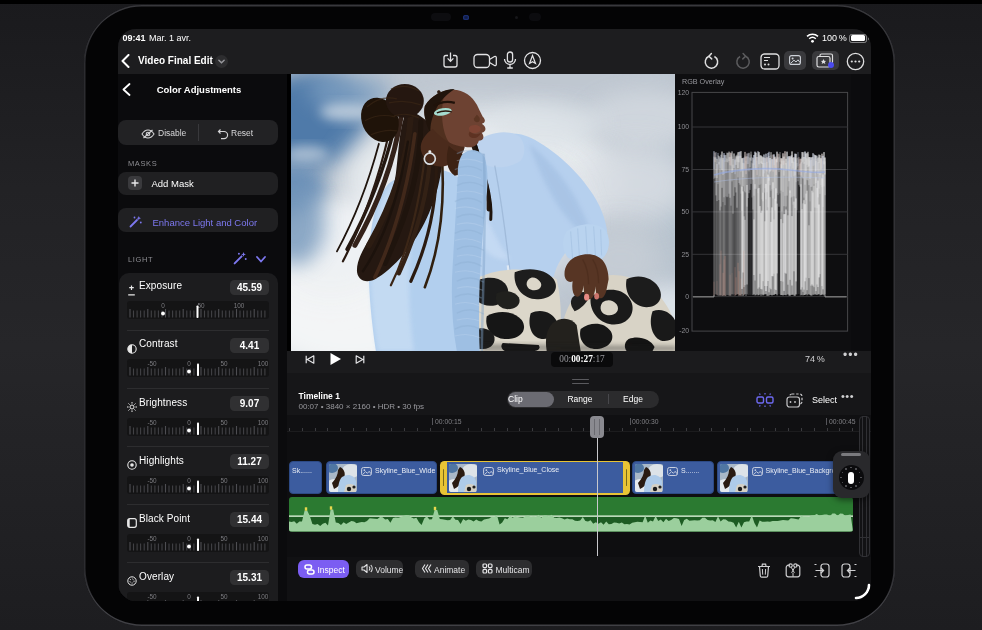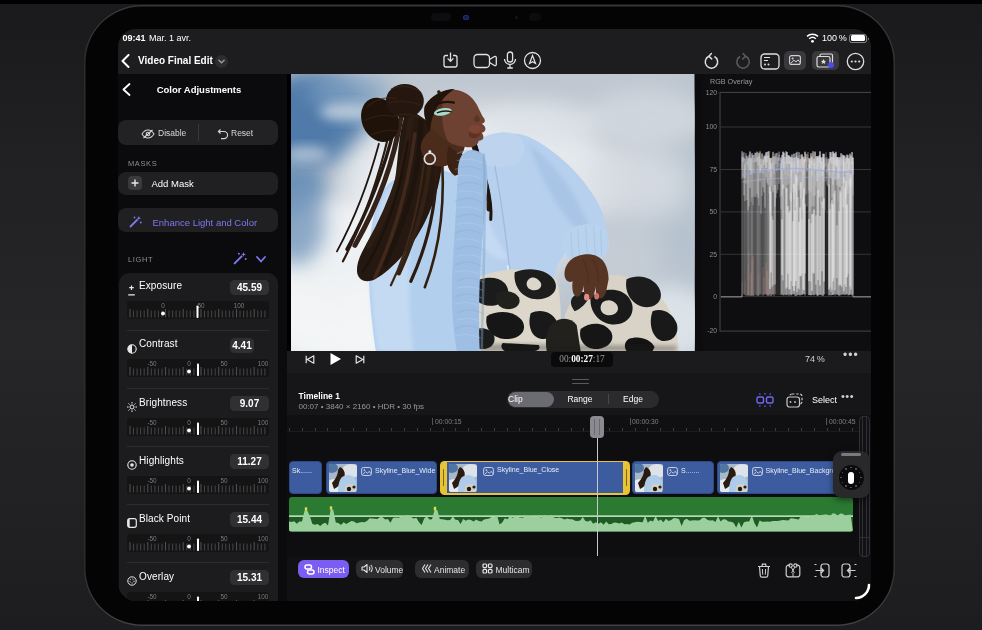--- a/index.html
+++ b/index.html
@@ -172,21 +172,21 @@
           <line x1="137.9" y1="9.5" x2="137.9" y2="16.5" stroke="#515155" stroke-opacity="0.75" stroke-width="1.1"></line>
           <circle cx="36" cy="12.5" r="1.9" fill="#ffffff"></circle>
           <rect x="69.5" y="4.5" width="2" height="12.5" fill="#ffffff" rx="0.8"></rect>
         </svg>
       </div>
       <div style="position:absolute;left:9px;top:265.5px;width:11px;height:11px"><svg width="10" height="10" viewBox="0 0 10 10">
           <circle cx="5" cy="5" r="4.2" fill="none" stroke="#e8e8e8" stroke-width="1.1"></circle>
           <path d="M5,0.8 A4.2,4.2 0 0 0 5,9.2 Z" fill="#e8e8e8"></path>
         </svg></div>
       <div style="position:absolute;left:21px;top:264.0px;font-size:10px;color:#fff;letter-spacing:0.1px">Contrast</div>
-      <div style="position:absolute;left:112px;top:263.5px;width:24px;height:15px;background:#303032;border-radius:4.5px;color:#fff;font-size:10px;font-weight:700;text-align:center;line-height:15px">4.41</div>
+      <div style="position:absolute;left:112px;top:263.5px;width:39px;height:15px;background:#303032;border-radius:4.5px;color:#fff;font-size:10px;font-weight:700;text-align:center;line-height:15px">4.41</div>
       <div style="position:absolute;left:9px;top:285.0px;width:142px;height:18px">
         <svg width="142" height="18" viewBox="0 0 142 18" style="display:block">
           <rect width="142" height="18" rx="3" fill="#141415"></rect>
           <text x="25" y="6.5" font-family="Liberation Sans, sans-serif" font-size="6.4" fill="#7c7c80" text-anchor="middle">-50</text>
           <text x="62" y="6.5" font-family="Liberation Sans, sans-serif" font-size="6.4" fill="#7c7c80" text-anchor="middle">0</text>
           <text x="97" y="6.5" font-family="Liberation Sans, sans-serif" font-size="6.4" fill="#7c7c80" text-anchor="middle">50</text>
           <text x="136" y="6.5" font-family="Liberation Sans, sans-serif" font-size="6.4" fill="#7c7c80" text-anchor="middle">100</text>
           <line x1="3.0" y1="8.0" x2="3.0" y2="16.5" stroke="#515155" stroke-opacity="0.95" stroke-width="1.1"></line>
           <line x1="6.5" y1="9.5" x2="6.5" y2="16.5" stroke="#515155" stroke-opacity="0.75" stroke-width="1.1"></line>
           <line x1="10.1" y1="9.5" x2="10.1" y2="16.5" stroke="#515155" stroke-opacity="0.75" stroke-width="1.1"></line>
@@ -585,21 +585,21 @@
           <path d="M164,224 Q177,217 191,225" stroke="#8aabce" stroke-width="1.4" fill="none" opacity=".35"></path>
           <path d="M164,231 Q177,227 190,233" stroke="#c6daf1" stroke-width="1.1" fill="none" opacity=".3"></path>
           <path d="M166,240 Q179,233 193,241" stroke="#8aabce" stroke-width="1.4" fill="none" opacity=".35"></path>
           <path d="M166,247 Q179,243 192,249" stroke="#c6daf1" stroke-width="1.1" fill="none" opacity=".3"></path>
           <path d="M164,256 Q177,249 191,257" stroke="#8aabce" stroke-width="1.4" fill="none" opacity=".35"></path>
           <path d="M164,263 Q177,259 190,265" stroke="#c6daf1" stroke-width="1.1" fill="none" opacity=".3"></path>
           <path d="M193,80 C196,140 192,210 191,278" stroke="#7fa2c8" stroke-width="2.5" fill="none" opacity=".45"></path>
         </g>
       </svg>
     </div>
-    <div class="abs" style="left:585px;top:45px;width:176px;height:277px;background:#0e0e10">
+    <div class="abs" style="left:557px;top:45px;width:176px;height:277px;background:#0e0e10">
       <svg width="176" height="277" viewBox="0 0 176 277" style="display:block">
         <rect x="17" y="18.4" width="155.6" height="238.70000000000002" fill="none" stroke="#47474a" stroke-width="1"></rect>
         <line x1="17" y1="53" x2="172.6" y2="53" stroke="#353538" stroke-width="1"></line>
         <line x1="17" y1="95.5" x2="172.6" y2="95.5" stroke="#353538" stroke-width="1"></line>
         <line x1="17" y1="137.9" x2="172.6" y2="137.9" stroke="#353538" stroke-width="1"></line>
         <line x1="17" y1="180.3" x2="172.6" y2="180.3" stroke="#353538" stroke-width="1"></line>
         <line x1="17" y1="222.6" x2="172.6" y2="222.6" stroke="#353538" stroke-width="1"></line>
         <text x="14" y="20.599999999999998" font-family="Liberation Sans, sans-serif" font-size="6.8" fill="#8e8e93" text-anchor="end">120</text>
         <text x="14" y="55.2" font-family="Liberation Sans, sans-serif" font-size="6.8" fill="#8e8e93" text-anchor="end">100</text>
         <text x="14" y="97.7" font-family="Liberation Sans, sans-serif" font-size="6.8" fill="#8e8e93" text-anchor="end">75</text>

